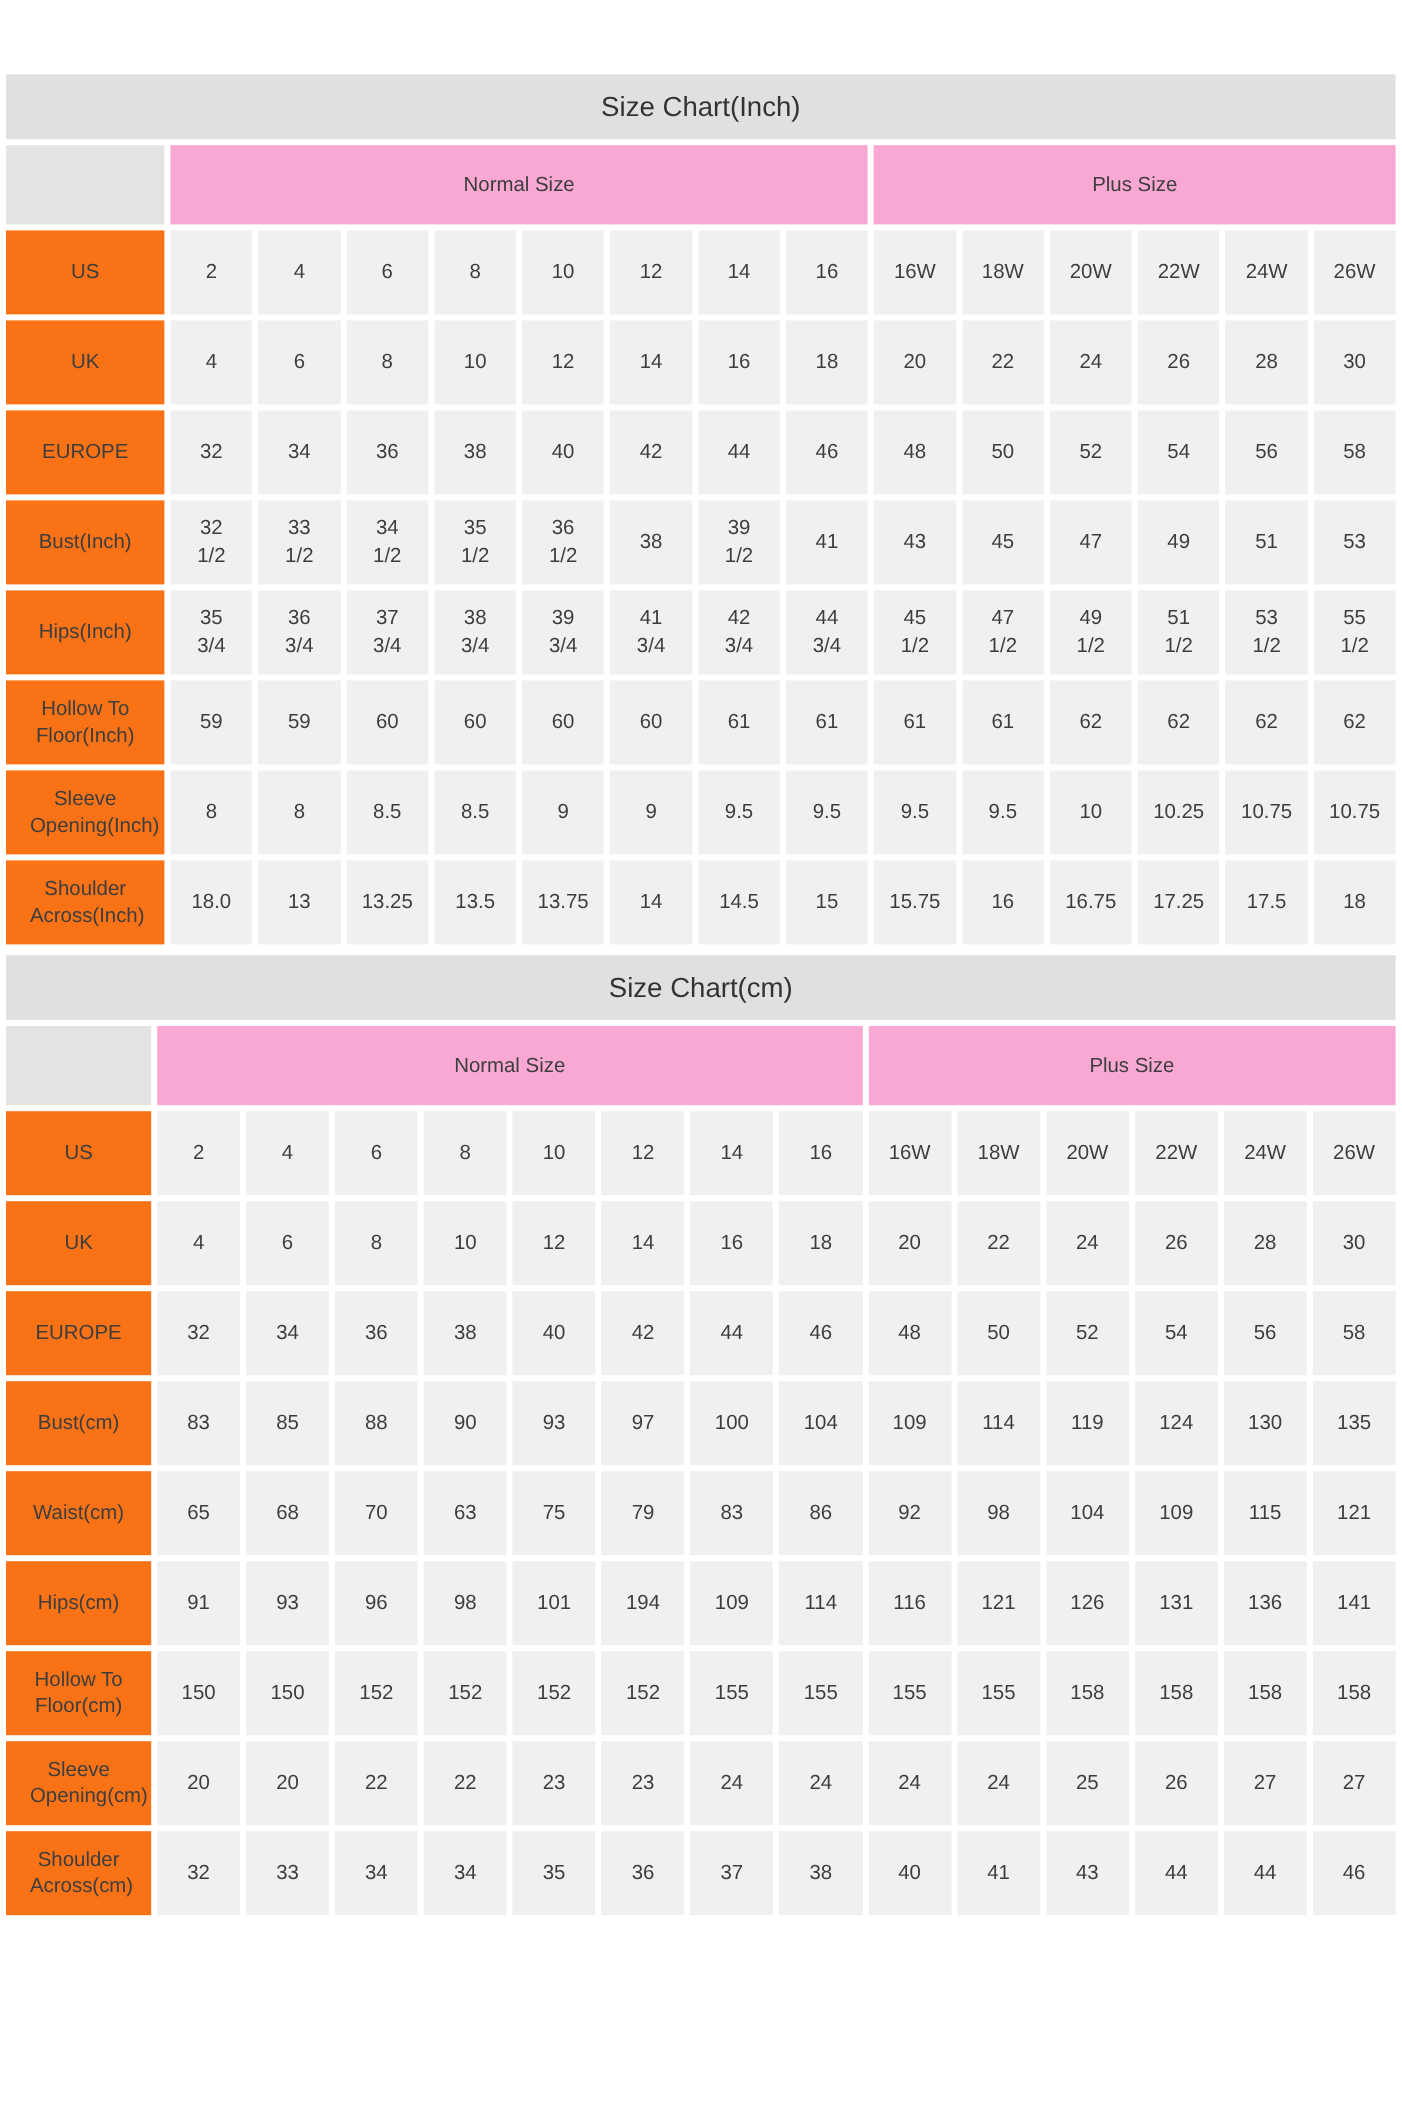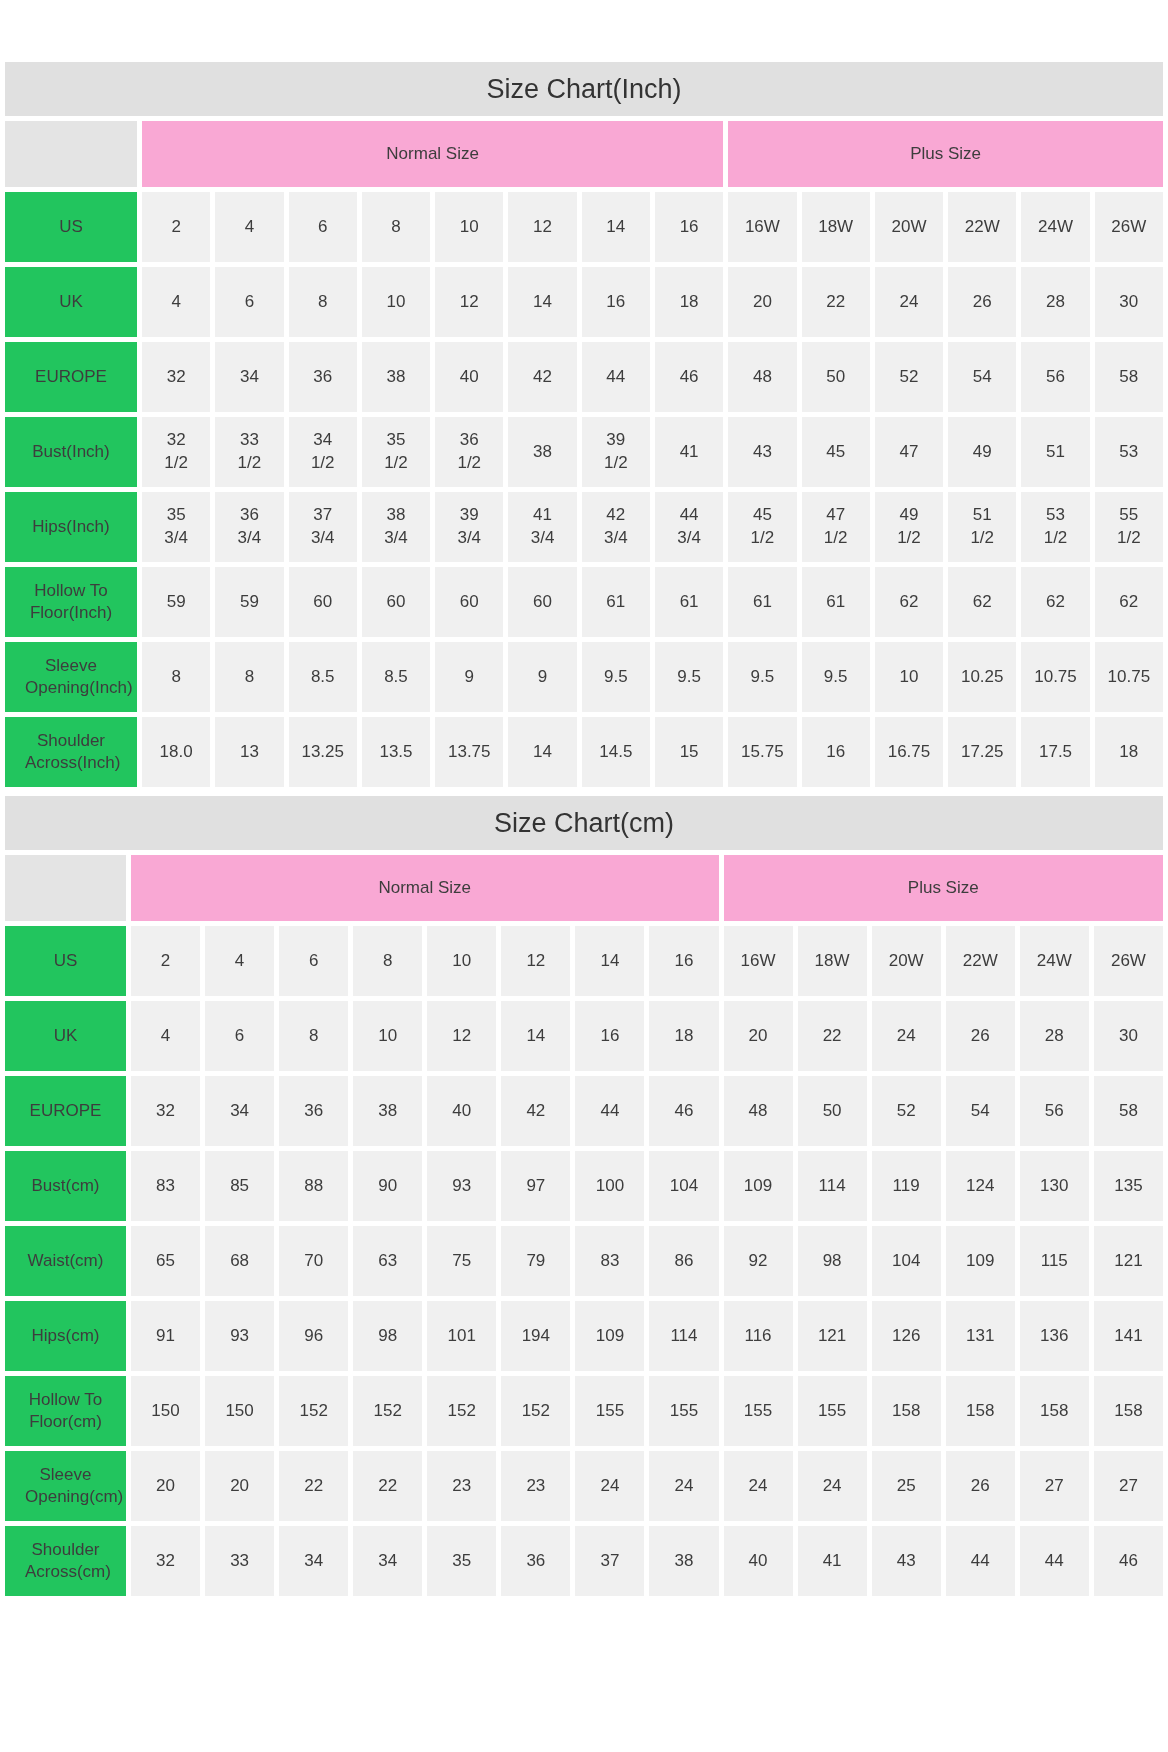--- a/index.html
+++ b/index.html
@@ -16,21 +16,21 @@
     margin: 0 auto;
     background: #ffffff;
   }
   .chart-section { margin: 0 0 4px 0; }
   .chart-title {
     margin: 0 5px;
     height: 54px;
     line-height: 54px;
     background: #e0e0e0;
     text-align: center;
-    font-size: 27px;
+    font-size: 23px;
     color: #333333;
   }
   table.size-table {
     width: 100%;
     border-collapse: separate;
     border-spacing: 5px;
     table-layout: fixed;
   }
   table.t-inch col.c-label { width: 132px; }
   table.t-cm   col.c-label { width: 121px; }
@@ -39,21 +39,21 @@
     text-align: center;
     vertical-align: middle;
     font-weight: 400;
     font-size: 17px;
     padding: 0 2px;
     box-sizing: border-box;
   }
   thead td.corner { background: #e4e4e4; height: 66px; }
   thead th.group  { background: #f9a8d4; height: 66px; }
   tbody th.row-label {
-    background: #22c55e;
+    background: #f97316;
     height: 70px;
     line-height: 1.3;
     padding: 0 20px;
   }
   tbody td.size-cell {
     background: #f0f0f0;
     height: 70px;
     line-height: 1.35;
     white-space: pre-line;
   }

